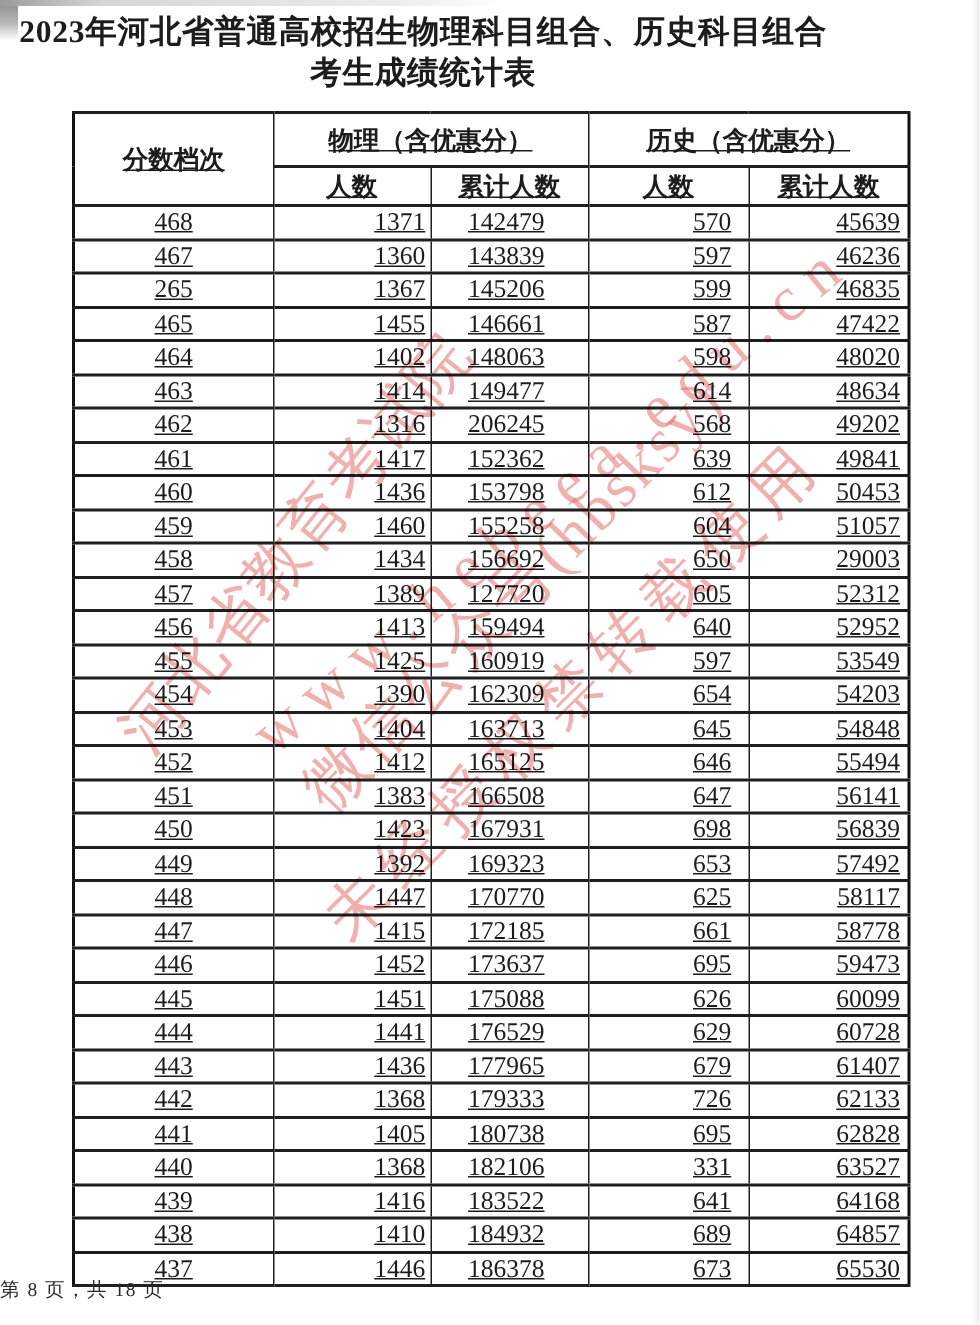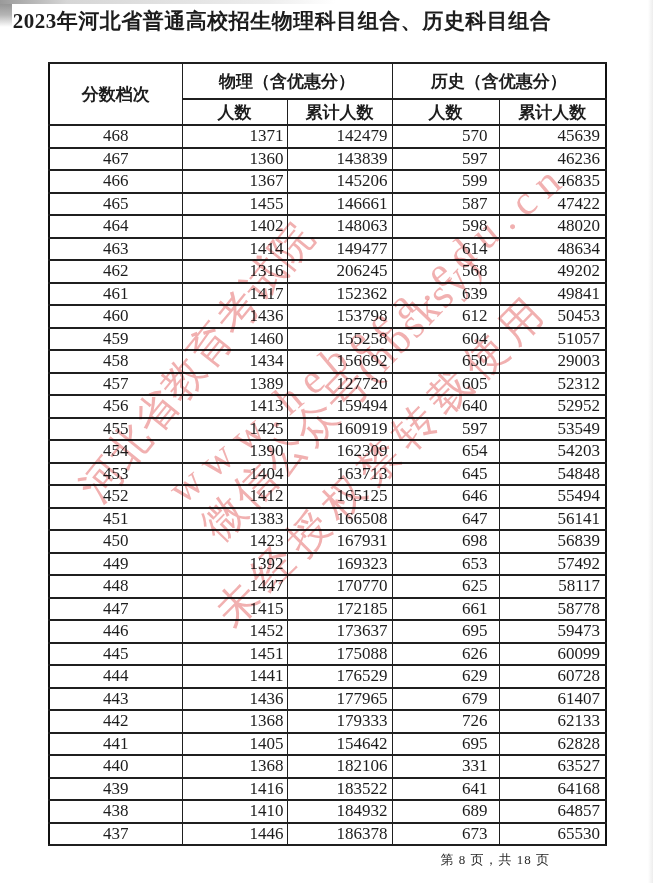--- a/index.html
+++ b/index.html
@@ -6,42 +6,43 @@
   body{
     width:653px;height:883px;position:relative;overflow:hidden;
     background:#ffffff;color:#1c1c1c;
     font-family:"Liberation Serif","DejaVu Serif",serif;
   }
   
   .title-block{position:absolute;top:8px;left:0;width:564px;text-align:center;}
   .title-line{font-size:21px;font-weight:bold;line-height:27px;letter-spacing:.5px;}
   
   table.score-table{
-    position:absolute;left:48px;top:62px;width:557px;
+    position:absolute;left:48px;top:74px;width:557px;
     border-collapse:collapse;table-layout:fixed;
     font-size:17px;
+    text-decoration:underline;
   }
   .score-table th,.score-table td{
     border:1px solid #1f1f1f;
     border-top-width:2px;border-bottom-width:2px;
     padding:0;overflow:hidden;white-space:nowrap;
   }
   .score-table{border:2px solid #111;}
   .score-table th{font-weight:bold;font-size:17px;text-align:center;}
   .row-group th{height:34px;}
   .row-sub th{height:24px;margin-top:44px;}
   .score-table td{height:20.5px;text-align:right;}
   td.col-score{text-align:center;}
   td.col-pcount{padding-right:3px;}
-  td.col-pcum{padding-right:4px;}
+  td.col-pcum{padding-right:4px;text-align:center;}
   td.col-hcount{padding-right:11px;}
   td.col-hcum{padding-right:5px;padding-left:43px;}
   
   .page-footer{
-    position:absolute;top:851px;left:0;width:550px;text-align:right;
+    position:absolute;top:851px;left:0;width:550px;text-align:left;
     font-size:13px;color:#2a2a2a;letter-spacing:1px;
   }
   
   .watermark{position:absolute;inset:0;pointer-events:none;mix-blend-mode:multiply;z-index:5;}
   .wm{
     position:absolute;white-space:nowrap;
     font-size:42px;opacity:.55;font-weight:400;
   }
   .wm1{left:197px;top:362px;transform:translate(-50%,-50%) rotate(-51deg);letter-spacing:1px;}
   .wm2{left:368px;top:332px;transform:translate(-50%,-50%) rotate(-40deg);letter-spacing:10px;}
@@ -63,20 +64,21 @@
 </style>
 </head>
 <body>
 
 <div class="scan-corner"></div>
 <div class="scan-topline"></div>
 <div class="scan-rightband"></div>
 
 <div class="title-block">
   <div class="title-line">2023年河北省普通高校招生物理科目组合、历史科目组合</div>
+  <div class="title-line">考生成绩统计表</div>
 </div>
 
 <table class="score-table">
   <colgroup>
     <col style="width:133px">
     <col style="width:105px">
     <col style="width:105px">
     <col style="width:107px">
     <col style="width:107px">
   </colgroup>
@@ -102,21 +104,21 @@
         <td class="col-hcum">45639</td>
       </tr>
       <tr>
         <td class="col-score">467</td>
         <td class="col-pcount">1360</td>
         <td class="col-pcum">143839</td>
         <td class="col-hcount">597</td>
         <td class="col-hcum">46236</td>
       </tr>
       <tr>
-        <td class="col-score">466</td>
+        <td class="col-score">265</td>
         <td class="col-pcount">1367</td>
         <td class="col-pcum">145206</td>
         <td class="col-hcount">599</td>
         <td class="col-hcum">46835</td>
       </tr>
       <tr>
         <td class="col-score">465</td>
         <td class="col-pcount">1455</td>
         <td class="col-pcum">146661</td>
         <td class="col-hcount">587</td>
@@ -279,21 +281,21 @@
       <tr>
         <td class="col-score">442</td>
         <td class="col-pcount">1368</td>
         <td class="col-pcum">179333</td>
         <td class="col-hcount">726</td>
         <td class="col-hcum">62133</td>
       </tr>
       <tr>
         <td class="col-score">441</td>
         <td class="col-pcount">1405</td>
-        <td class="col-pcum">154642</td>
+        <td class="col-pcum">180738</td>
         <td class="col-hcount">695</td>
         <td class="col-hcum">62828</td>
       </tr>
       <tr>
         <td class="col-score">440</td>
         <td class="col-pcount">1368</td>
         <td class="col-pcum">182106</td>
         <td class="col-hcount">331</td>
         <td class="col-hcum">63527</td>
       </tr>

